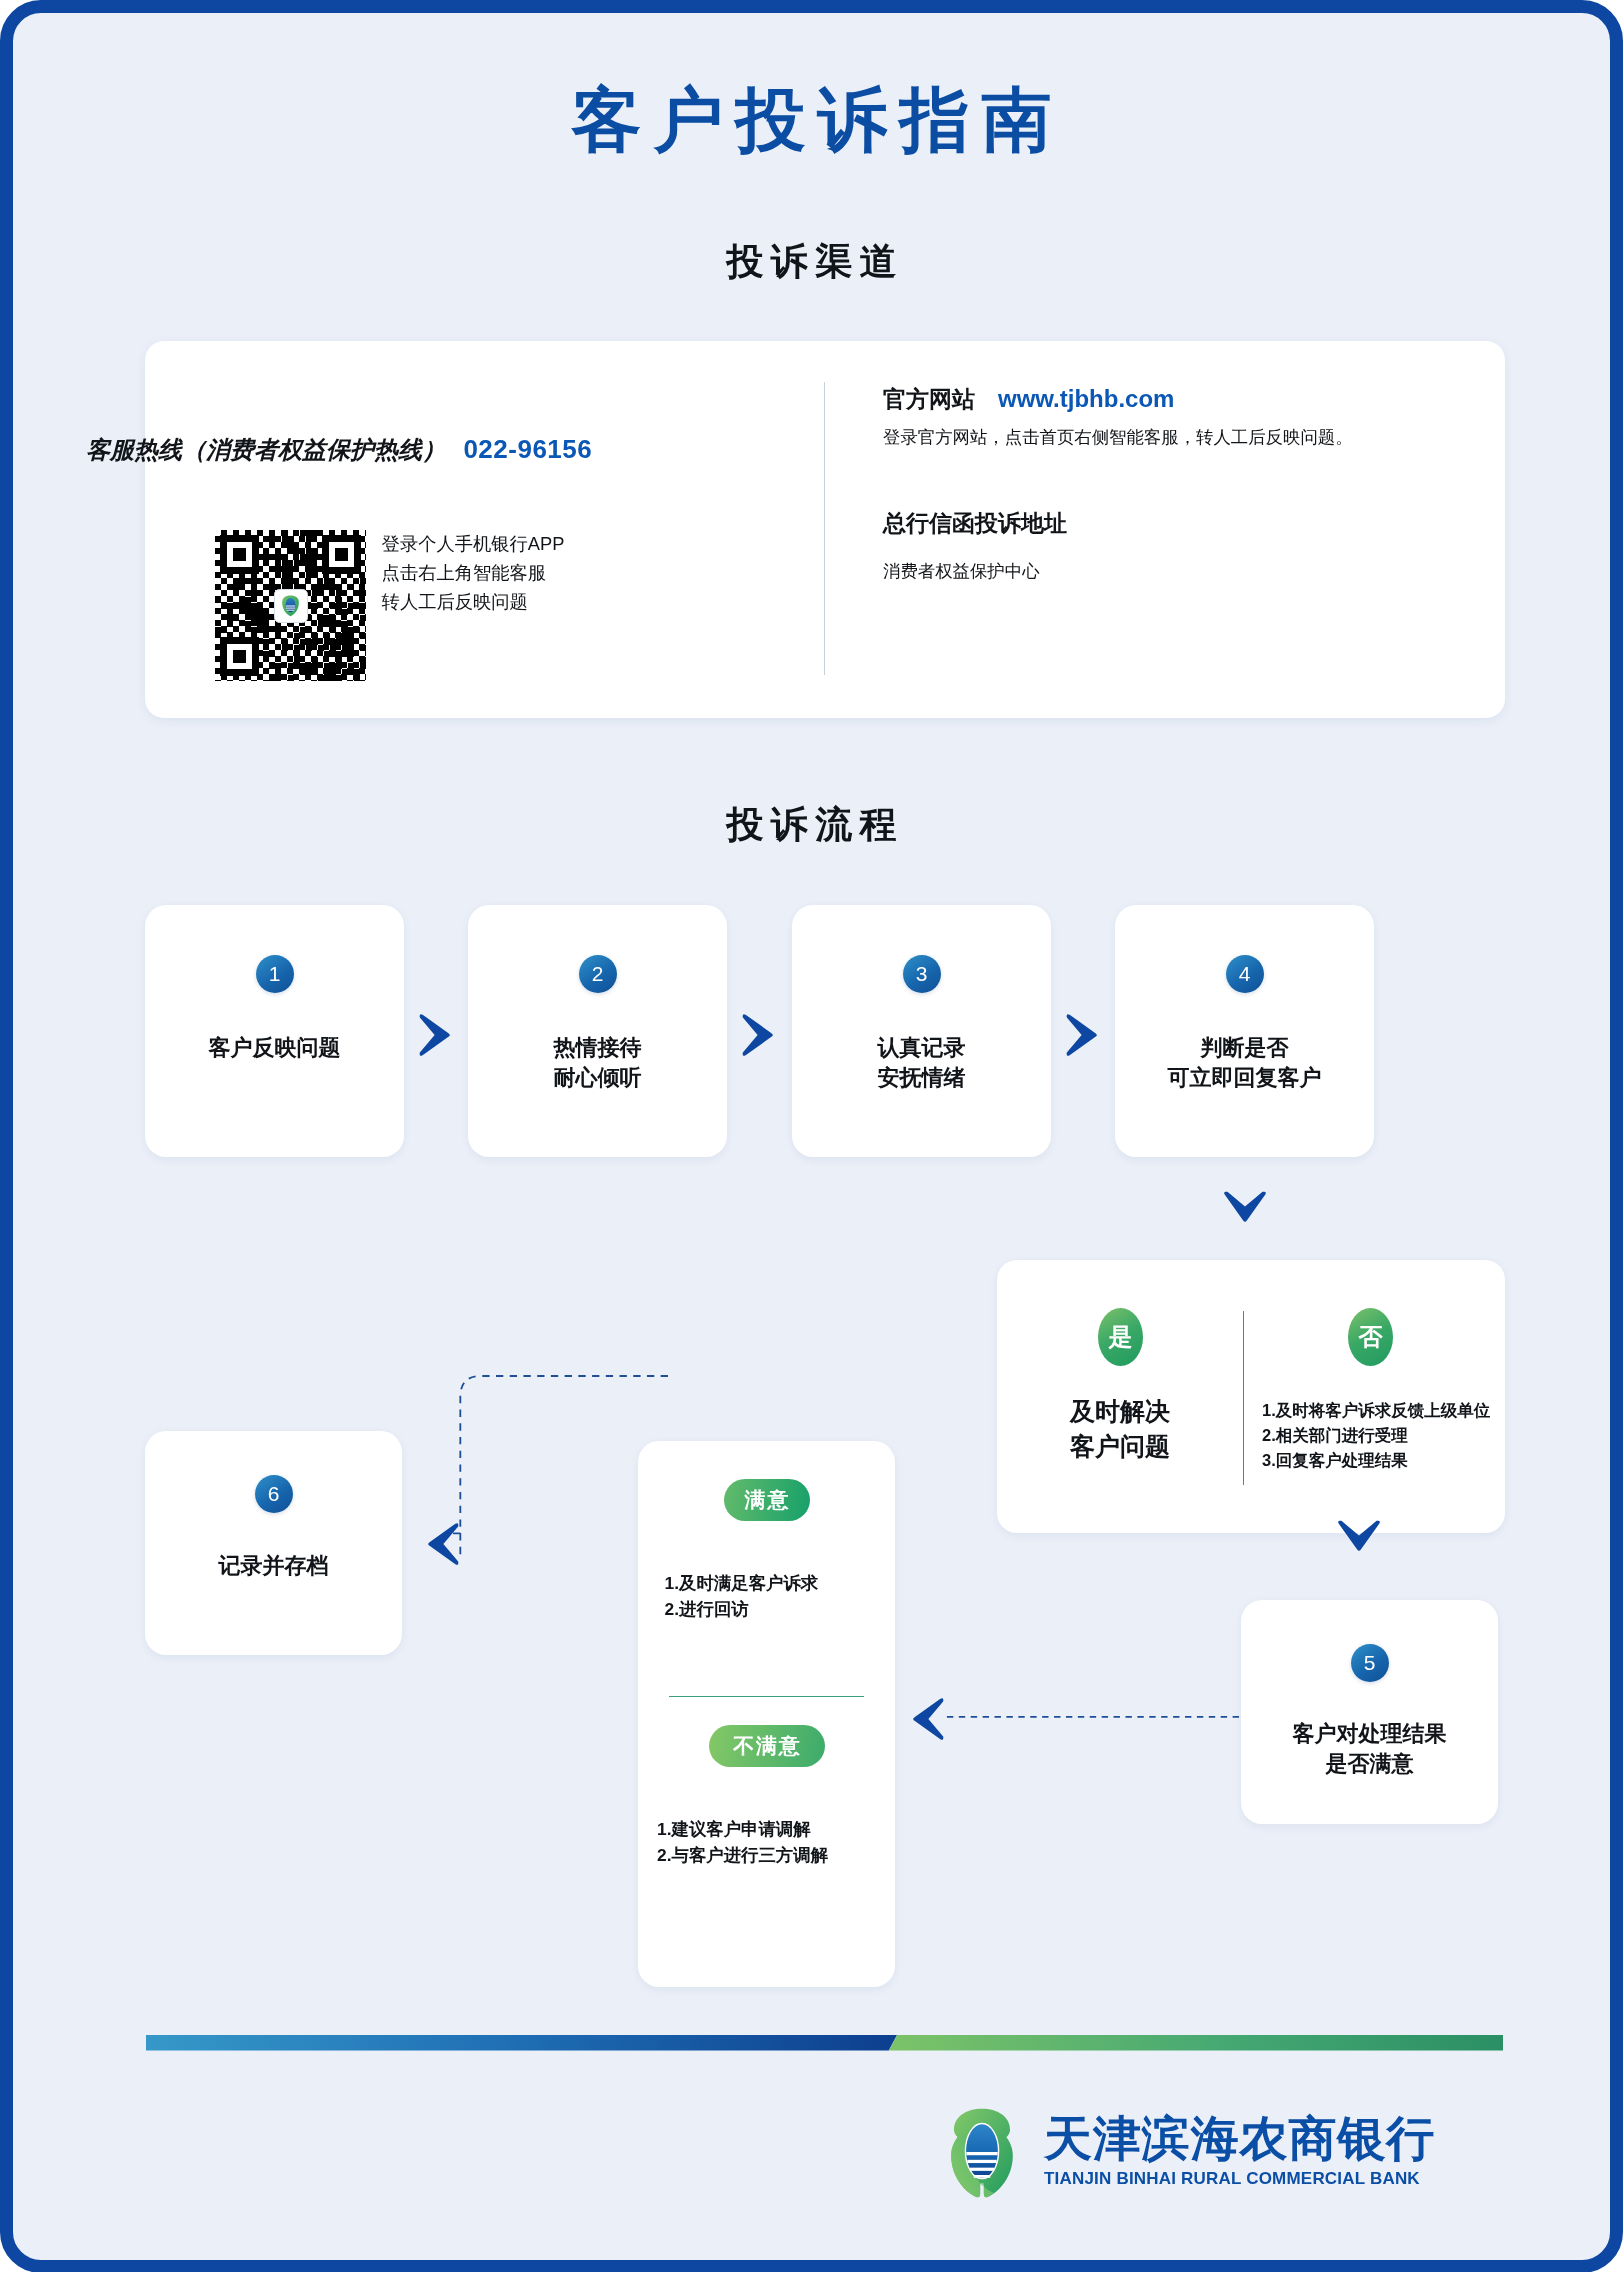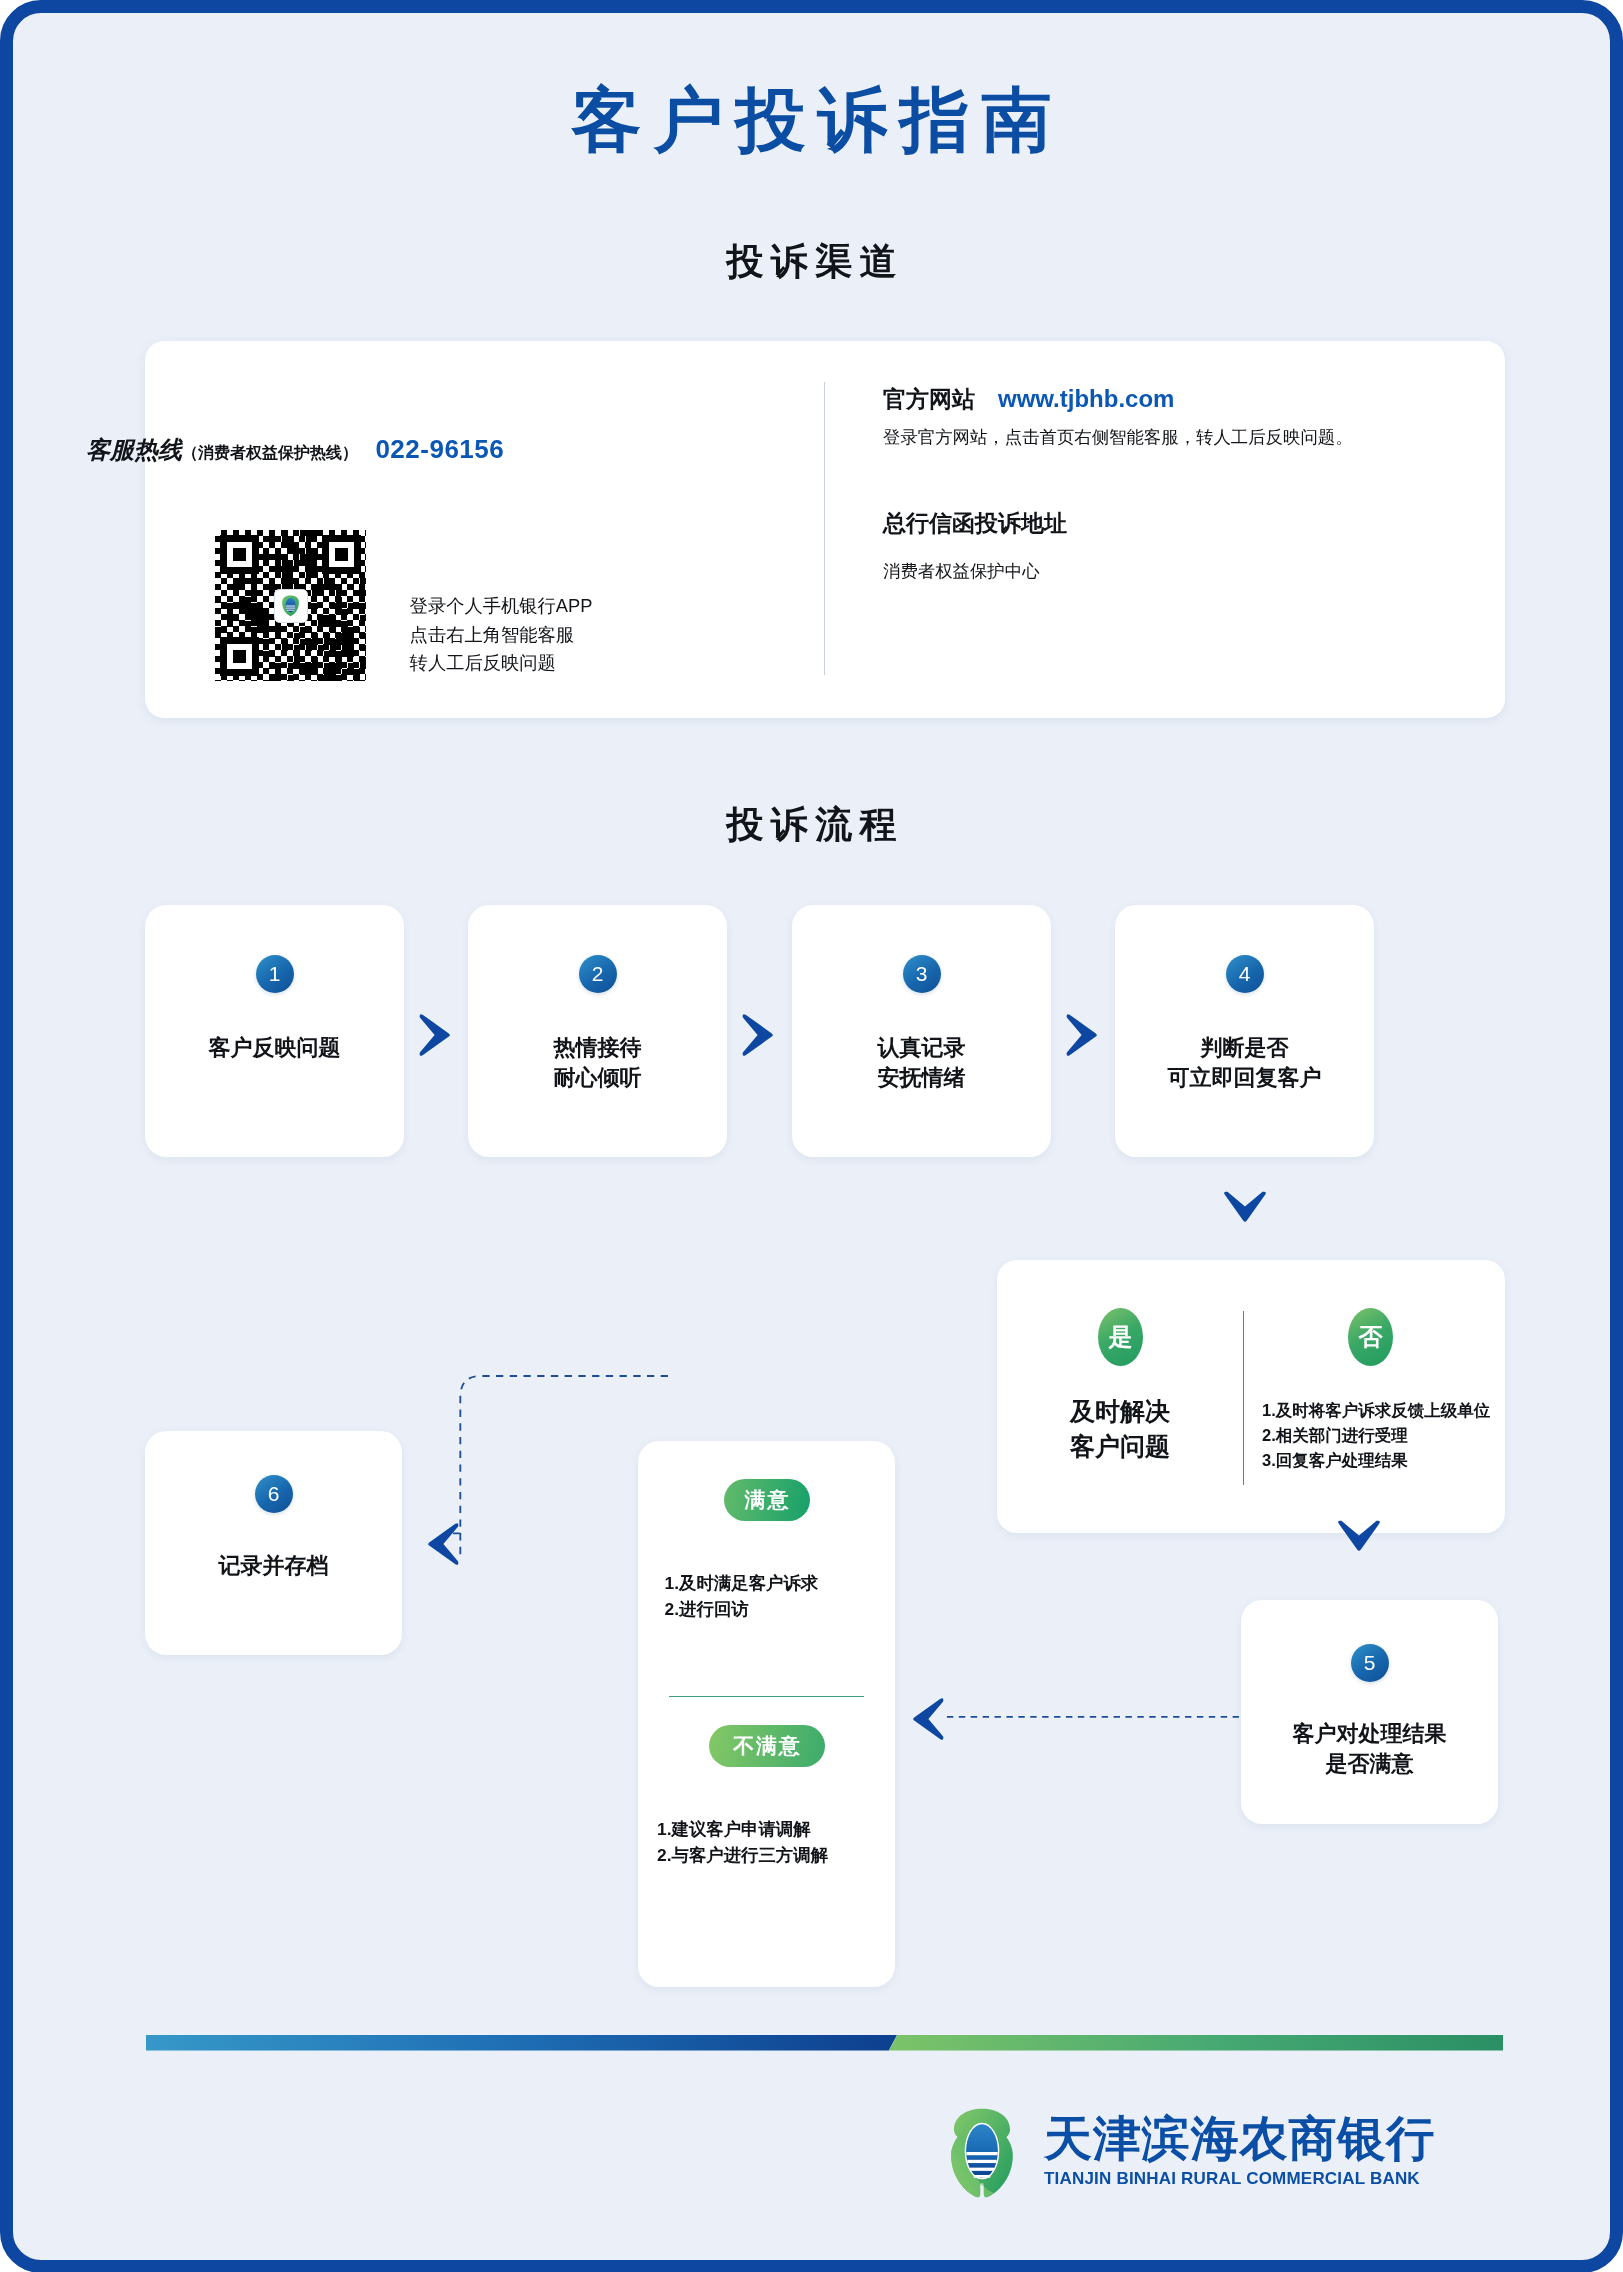--- a/index.html
+++ b/index.html
@@ -68,30 +68,28 @@
 
   .hotline-row {
     position: absolute;
     left: 73px;
     top: 421px;
     display: flex;
     align-items: baseline;
     white-space: nowrap;
   }
   .hotline-label { font-size: 24px; font-weight: 700; color: #111418; font-style: italic; }
-  .hotline-sub   { font-size: 16px; font-weight: 700; color: #111418; }
+  .hotline-sub   { font-size: 24px; font-weight: 700; color: #111418; font-style: italic; }
   .hotline-num   { font-size: 26px; font-weight: 700; color: #0b57b5; margin-left: 17.4px; letter-spacing: 0.5px; }
 
   .qr-block {
     position: absolute;
     left: 202px;
     top: 517px;
     display: flex;
-    align-items: flex-end;
-    gap: 28px;
   }
   .qr-img {
     width: 151px; height: 151px;
     position: relative;
     background-color:#ffffff;
     background-image:
       repeating-conic-gradient(#000 0% 25%, #ffffff 0% 50%);
     background-size: 12px 12px;
     overflow: hidden;
   }

